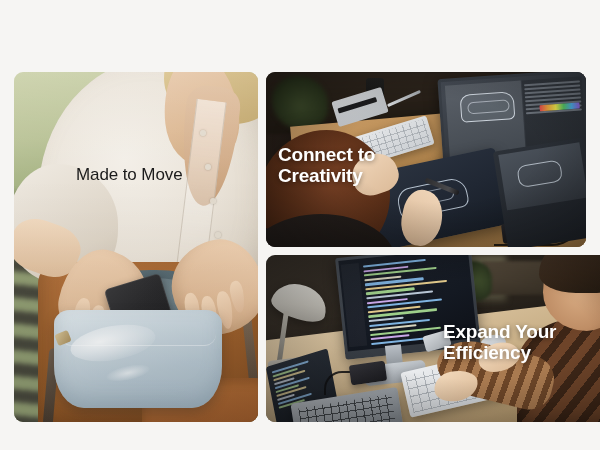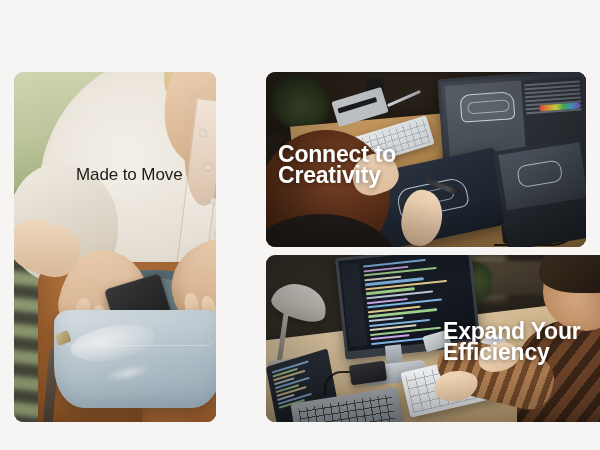--- a/index.html
+++ b/index.html
@@ -34,21 +34,21 @@
     color: #111111;
     line-height: 32px;
   }
 
   
   .panel {
     position: absolute;
     border-radius: 9px;
     overflow: hidden;
   }
-  .panel-left   { left: 14px;  top: 72px;  width: 202px; height: 350px; }
+  .panel-left   { left: 14px;  top: 72px;  width: 244px; height: 350px; }
   .panel-tr     { left: 266px; top: 72px;  width: 320px; height: 175px; }
   .panel-br     { left: 266px; top: 255px; width: 359px; height: 167px; padding-left: 24px; }
 
   .scene {
     position: absolute;
     inset: 0;
     overflow: hidden;
   }
 
   .cap {
@@ -58,21 +58,21 @@
   }
   .cap-dark {
     color: #1b1b1b;
     font-size: 17px;
     font-weight: 500;
     line-height: 21px;
     letter-spacing: -0.1px;
   }
   .cap-light {
     color: #ffffff;
-    font-size: 23px;
+    font-size: 19px;
     font-weight: bold;
     line-height: 21px;
     letter-spacing: -0.2px;
     text-shadow: 0 1px 5px rgba(0,0,0,0.45);
   }
   .cap-made { left: 62px;  top: 92px; }
   .cap-connect { left: 12px; top: 72px; }
   .cap-expand  { left: 177px; top: 66px; }
 
   

